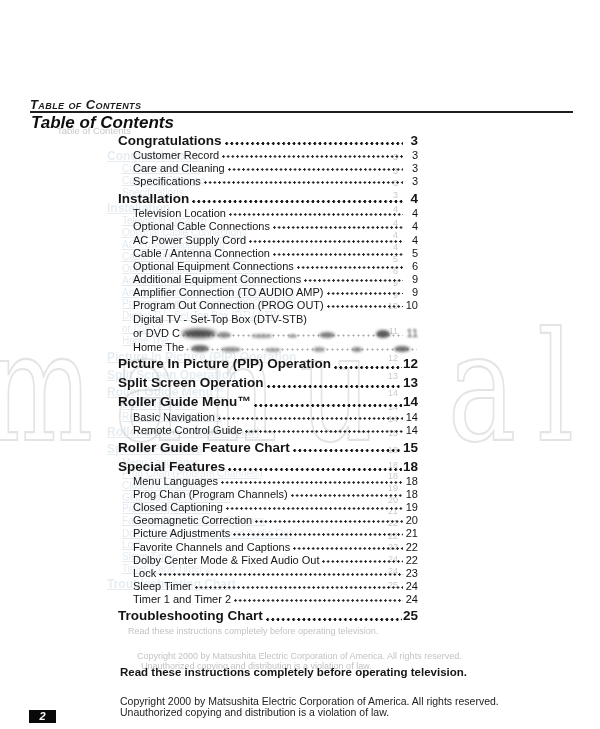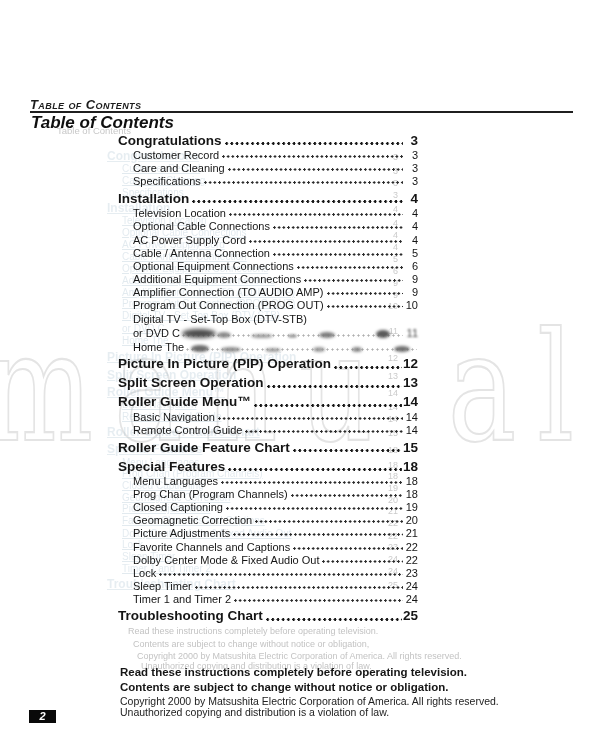--- a/index.html
+++ b/index.html
@@ -61,21 +61,20 @@
 </head>
 <body>
 
 <div id="page">
 
   <div id="watermark"><span class="wm-outline">manu</span><span class="wm-outline wm-outline2">al</span></div>
 
   <div id="ghosts">
     <div class="ghost-title">Table of Contents</div>
     <div class="gline" style="left:128px;top:626px;">Read these instructions completely before operating television.</div>
-    <div class="gline" style="left:133px;top:639px;">Contents are subject to change without notice or obligation,</div>
     <div class="gline" style="left:137px;top:651px;">Copyright 2000 by Matsushita Electric Corporation of America. All rights reserved.</div>
     <div class="gline" style="left:141px;top:661px;">Unauthorized copying and distribution is a violation of law.</div>
   <div class="ghost-link sec-g" style="left: 107px; top: 149px;">Congratulations</div>
       <div class="ghost-num" style="left: 374px; top: 152px;">3</div>
       <div class="ghost-link" style="left: 122px; top: 163px;">Customer Record</div>
       <div class="ghost-num" style="left: 374px; top: 166px;">3</div>
       <div class="ghost-link" style="left: 122px; top: 175px;">Care and Cleaning</div>
       <div class="ghost-num" style="left: 374px; top: 178px;">3</div>
       <div class="ghost-link" style="left: 122px; top: 187px;">Specifications</div>
       <div class="ghost-num" style="left: 374px; top: 190px;">3</div>
@@ -321,18 +320,17 @@
         <span class="pg">24</span>
       </div>
       <div class="row sec">
         <span class="lbl">Troubleshooting Chart</span>
         <span class="dots"></span>
         <span class="pg">25</span>
       </div>
     </div>
 
   <div class="f-bold" style="top:666px;">Read these instructions completely before operating television.</div>
-  <div class="f-bold" style="top:681px;">Contents are subject to change without notice or obligation.</div>
   <div class="f-norm" style="top:695px;">Copyright 2000 by Matsushita Electric Corporation of America.  All rights reserved.</div>
   <div class="f-norm" style="top:706px;">Unauthorized copying and distribution is a violation of law.</div>
 
   <div id="page-tab">2</div>
 </div>
 
 </body></html>

